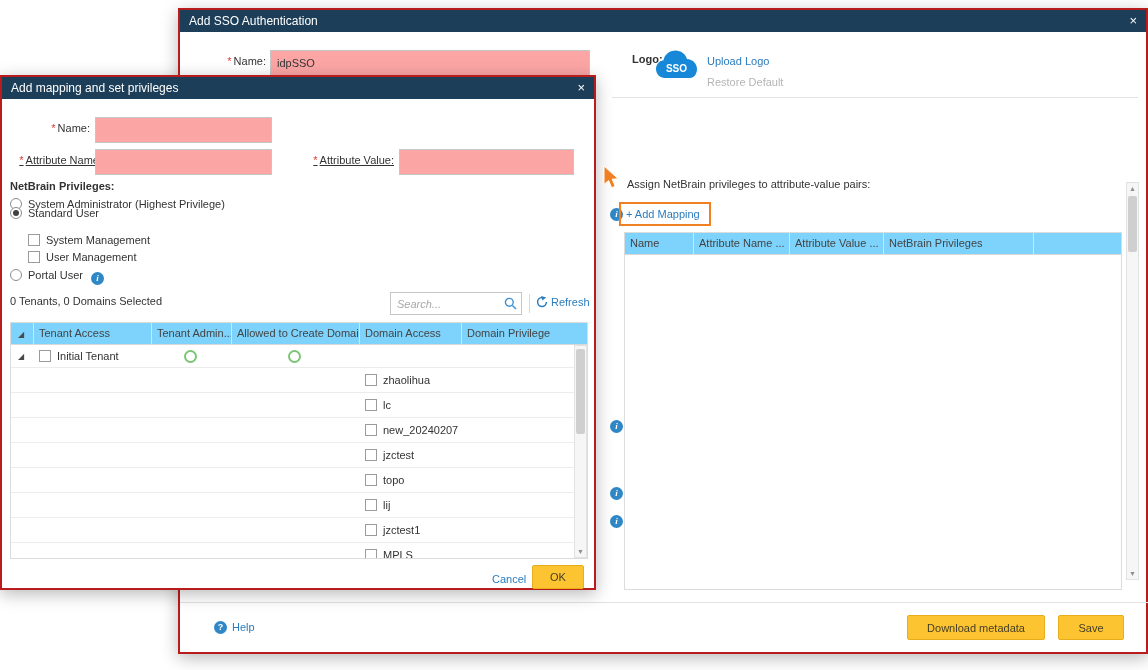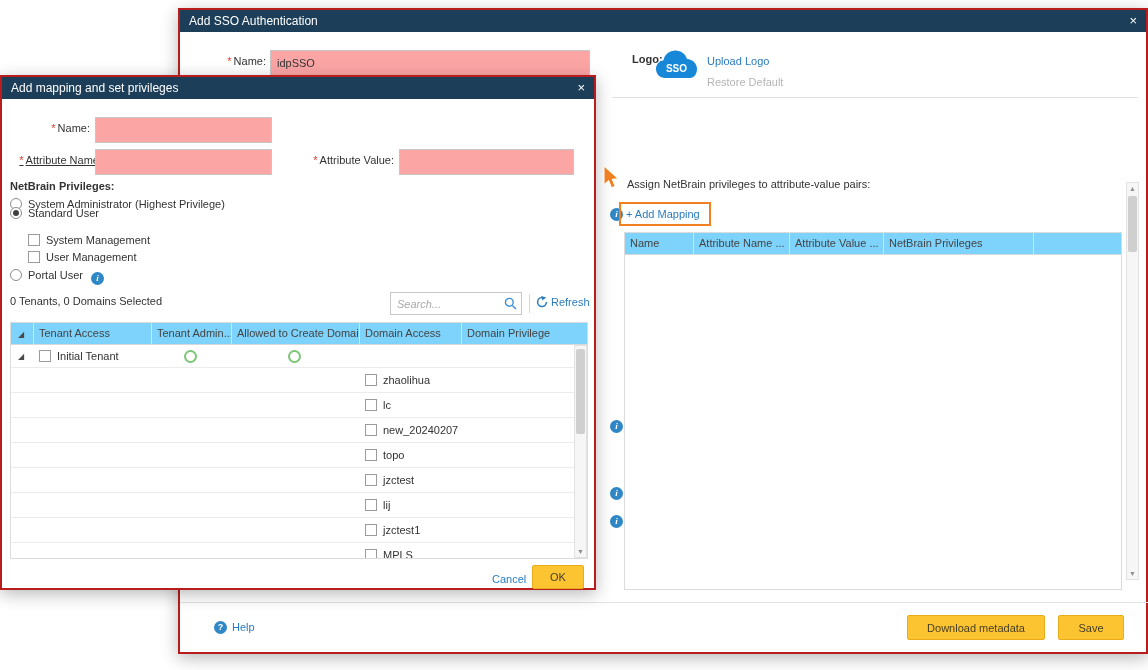--- a/index.html
+++ b/index.html
@@ -101,21 +101,21 @@
     <span class="title">Add mapping and set privileges</span>
     <span class="close">×</span>
   </div>
 
   <label class="lbl" style="left:0;top:40px;width:88px;text-align:right;"><span class="req">*</span><span>Name:</span></label>
   <input class="txt" style="left: 93px; top: 40px; width: 177px;" value="">
 
   <label class="lbl" style="left:12px;top:72px;width:88px;text-align:right;text-decoration:underline;"><span class="req">*</span><span>Attribute Name:</span></label>
   <input class="txt" style="left: 93px; top: 72px; width: 177px;" value="">
 
-  <label class="lbl" style="left:297px;top:72px;width:95px;text-align:right;"><span class="req">*</span><span>Attribute Value:</span></label>
+  <label class="lbl" style="left:297px;top:72px;width:95px;text-align:right;text-decoration:underline;"><span class="req">*</span><span>Attribute Value:</span></label>
   <input class="txt" style="left: 397px; top: 72px; width: 175px;" value="">
 
   <span class="lbl bold" style="left:8px;top:98px;">NetBrain Privileges:</span>
 
   <div style="position:absolute;left:8px;top:121px;">
     <span class="radio"></span><span>System Administrator (Highest Privilege)</span>
   </div>
   <div style="position:absolute;left:8px;top:130px;">
     <span class="radio sel"></span><span>Standard User</span>
   </div>
@@ -172,25 +172,25 @@
     <div class="grow" style="height:25px;">
       <span class="cb" style="position:absolute;left:354px;top:6px;"></span>
       <span class="cell-label" style="left:372px;line-height:25px;">lc</span>
     </div>
     <div class="grow" style="height:25px;">
       <span class="cb" style="position:absolute;left:354px;top:6px;"></span>
       <span class="cell-label" style="left:372px;line-height:25px;">new_20240207</span>
     </div>
     <div class="grow" style="height:25px;">
       <span class="cb" style="position:absolute;left:354px;top:6px;"></span>
+      <span class="cell-label" style="left:372px;line-height:25px;">jzctest</span>
+    </div>
+    <div class="grow" style="height:25px;">
+      <span class="cb" style="position:absolute;left:354px;top:6px;"></span>
       <span class="cell-label" style="left:372px;line-height:25px;">topo</span>
-    </div>
-    <div class="grow" style="height:25px;">
-      <span class="cb" style="position:absolute;left:354px;top:6px;"></span>
-      <span class="cell-label" style="left:372px;line-height:25px;">jzctest</span>
     </div>
     <div class="grow" style="height:25px;">
       <span class="cb" style="position:absolute;left:354px;top:6px;"></span>
       <span class="cell-label" style="left:372px;line-height:25px;">lij</span>
     </div>
     <div class="grow" style="height:25px;">
       <span class="cb" style="position:absolute;left:354px;top:6px;"></span>
       <span class="cell-label" style="left:372px;line-height:25px;">jzctest1</span>
     </div>
     <div class="grow" style="height:25px;">

